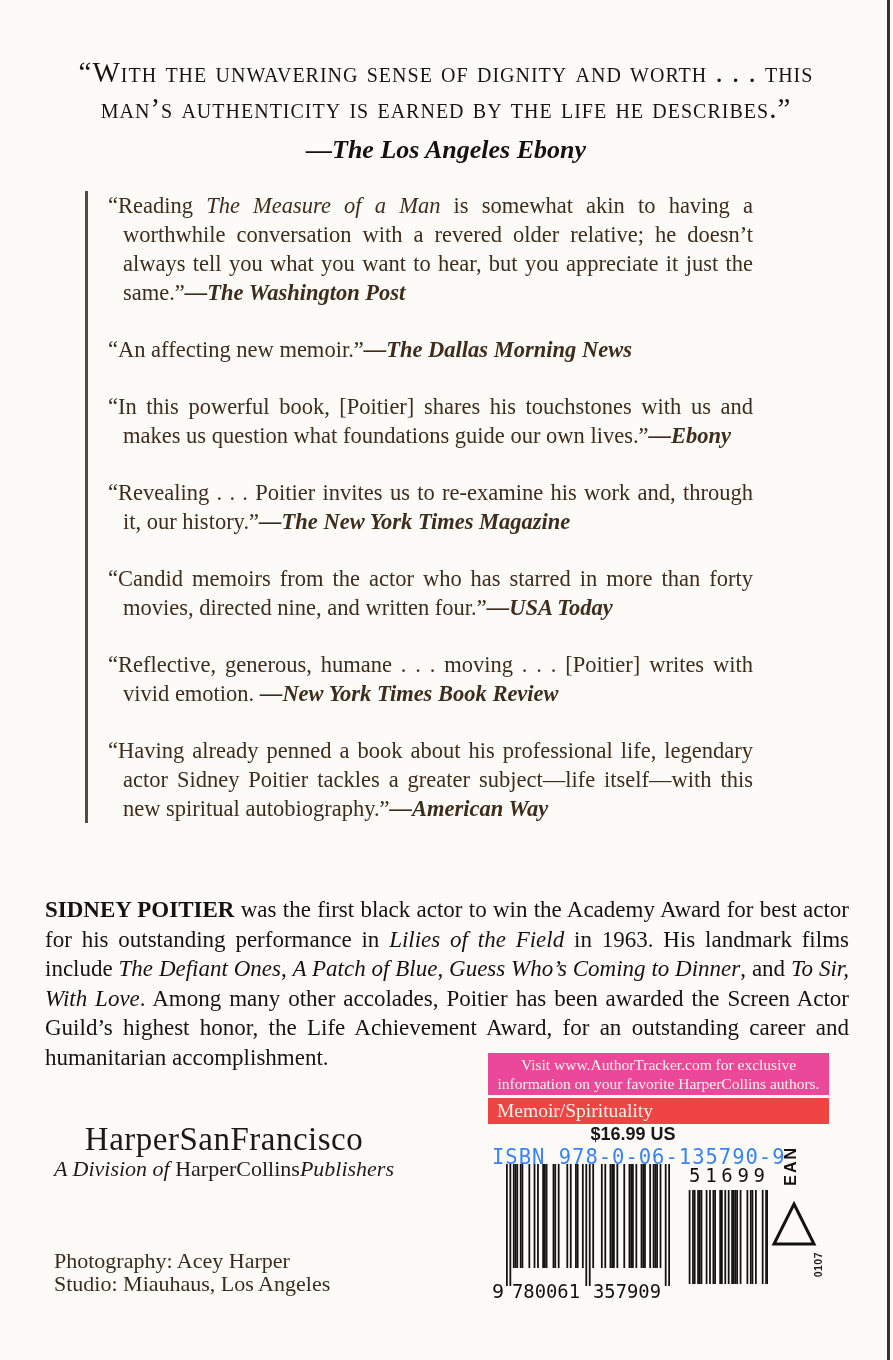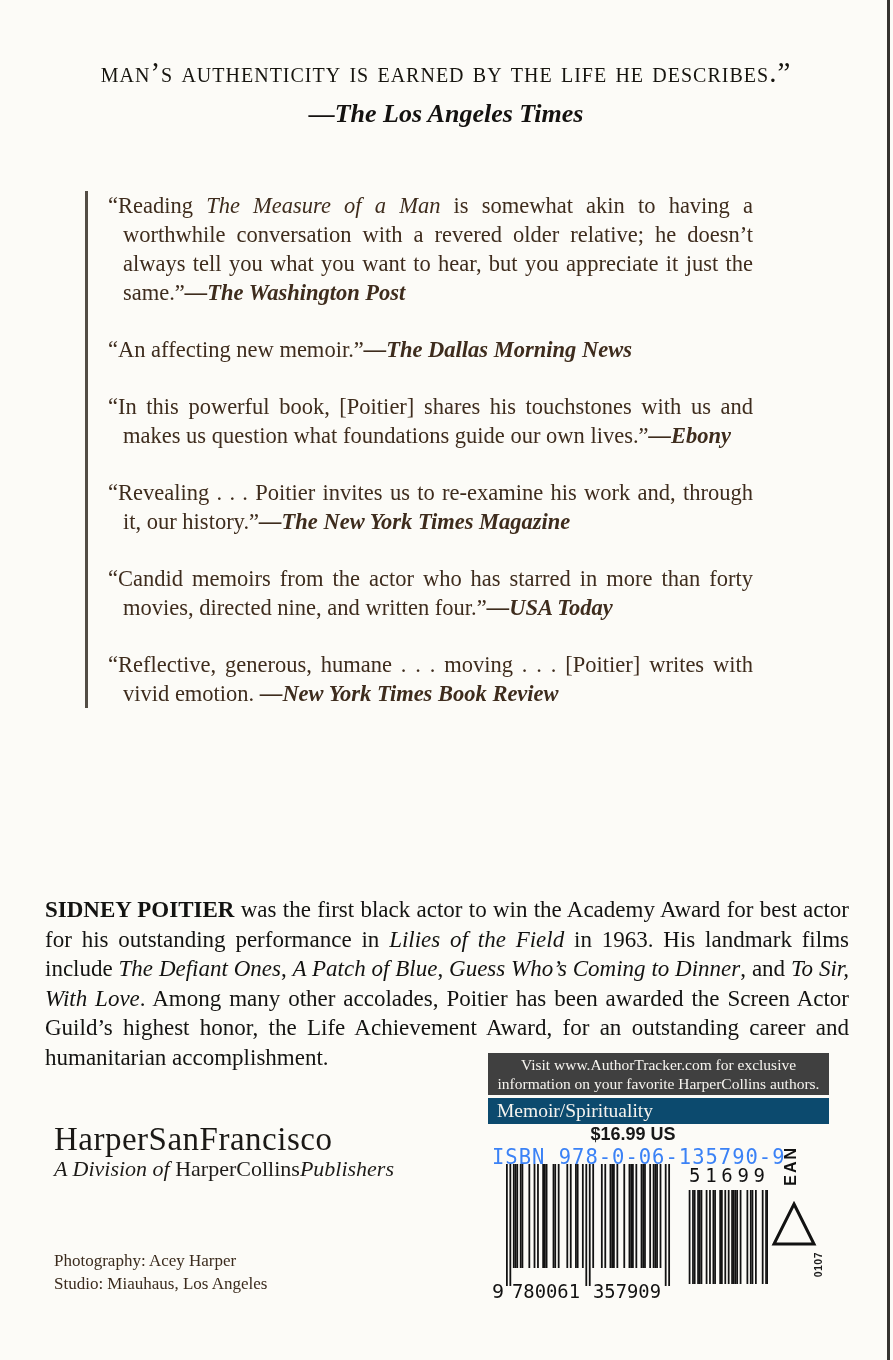--- a/index.html
+++ b/index.html
@@ -42,35 +42,35 @@
 
   
   .bio{
     position:absolute;left:45px;top:872px;width:804px;
     font-size:23px;line-height:29.5px;color:#131311;
     text-align:justify;
   }
 
   
   .publisher{position:absolute;left:54px;top:1120px;}
-  .pub-name{font-size:33px;letter-spacing:0.5px;color:#1b1916;line-height:38px;}
+  .pub-name{font-size:33px;letter-spacing:0.5px;color:#1b1916;line-height:38px;text-align:center;}
   .pub-division{font-size:22px;color:#1d1b18;line-height:22px;}
 
   
-  .credits{position:absolute;left:54px;top:1250px;font-size:17px;line-height:22.5px;color:#3b2b1d;}
+  .credits{position:absolute;left:54px;top:1250px;font-size:22px;line-height:22.5px;color:#3b2b1d;}
 
   
   .banner1{
     position:absolute;left:488px;top:1053px;width:341px;height:42px;
-    background:#404040;color:#f6f4ef;text-align:center;
+    background:#ec4899;color:#f6f4ef;text-align:center;
     font-size:15.5px;line-height:19px;padding-top:2px;box-sizing:border-box;
   }
   .banner2{
     position:absolute;left:488px;top:1098px;width:341px;height:26px;
-    background:#0c4a6e;color:#f6f4ef;
+    background:#ef4444;color:#f6f4ef;
     font-size:19.5px;line-height:25px;padding-left:9px;box-sizing:border-box;
   }
   .code-col{position:absolute;left:492px;top:1124px;width:282px;text-align:center;}
   .price{font-family:"Liberation Sans","DejaVu Sans",sans-serif;font-weight:bold;font-size:18px;color:#181818;line-height:20px;}
   .isbn-line{font-family:"DejaVu Sans Mono",monospace;font-size:20.5px;letter-spacing:1px;color:#3b82f6;line-height:24px;margin-top:1px;white-space:nowrap;}
   .bc-main{position:absolute;left:492px;top:1164px;}
   .bc-addon{position:absolute;left:686px;top:1166px;}
   .vert{writing-mode:vertical-rl;transform:rotate(180deg);display:inline-block;}
   .ean-label{
     position:absolute;left:782px;top:1146px;
@@ -83,31 +83,33 @@
     font-family:"Liberation Sans","DejaVu Sans",sans-serif;
     font-weight:bold;font-size:10.5px;letter-spacing:0.5px;color:#1a1a1a;
   }
 </style>
 </head>
 <body>
 
 <div class="cover">
 
   <div class="top-quote">
+    <div class="tq-line">“With the unwavering sense of dignity and worth . . . this</div>
     <div class="tq-line">man’s authenticity is earned by the life he describes.”</div>
-    <div class="tq-attrib">—The Los Angeles Times</div>
+    <div class="tq-attrib">—The Los Angeles Ebony</div>
   </div>
 
   <div class="reviews">
     <p class="review"><span>“Reading </span><span class="seg-italic">The Measure of a Man</span><span> is somewhat akin to having a worthwhile conversation with a revered older relative; he doesn’t always tell you what you want to hear, but you appreciate it just the same.”</span><span class="seg-bold-italic">—The Washington Post</span></p>
     <p class="review"><span>“An affecting new memoir.”</span><span class="seg-bold-italic">—The Dallas Morning News</span></p>
     <p class="review"><span>“In this powerful book, [Poitier] shares his touchstones with us and makes us question what foundations guide our own lives.”</span><span class="seg-bold-italic">—Ebony</span></p>
     <p class="review"><span>“Revealing . . . Poitier invites us to re-examine his work and, through it, our history.”</span><span class="seg-bold-italic">—The New York Times Magazine</span></p>
     <p class="review"><span>“Candid memoirs from the actor who has starred in more than forty movies, directed nine, and written four.”</span><span class="seg-bold-italic">—USA Today</span></p>
     <p class="review"><span>“Reflective, generous, humane . . . moving . . . [Poitier] writes with vivid emotion. </span><span class="seg-bold-italic">—New York Times Book Review</span></p>
+    <p class="review"><span>“Having already penned a book about his professional life, legendary actor Sidney Poitier tackles a greater subject—life itself—with this new spiritual autobiography.”</span><span class="seg-bold-italic">—American Way</span></p>
   </div>
 
   <p class="bio"><span class="seg-bold">SIDNEY POITIER</span><span> was the first black actor to win the Academy Award for best actor for his outstanding performance in </span><span class="seg-italic">Lilies of the Field</span><span> in 1963. His landmark films include </span><span class="seg-italic">The Defiant Ones</span><span>, </span><span class="seg-italic">A Patch of Blue</span><span>, </span><span class="seg-italic">Guess Who’s Coming to Dinner</span><span>, and </span><span class="seg-italic">To Sir, With Love</span><span>. Among many other accolades, Poitier has been awarded the Screen Actor Guild’s highest honor, the Life Achievement Award, for an outstanding career and humanitarian accomplishment.</span></p>
 
   <div class="publisher">
     <div class="pub-name">HarperSanFrancisco</div>
     <div class="pub-division"><span class="seg-italic">A Division of </span><span>HarperCollins</span><span class="seg-italic">Publishers</span></div>
   </div>
 
   <div class="credits">

